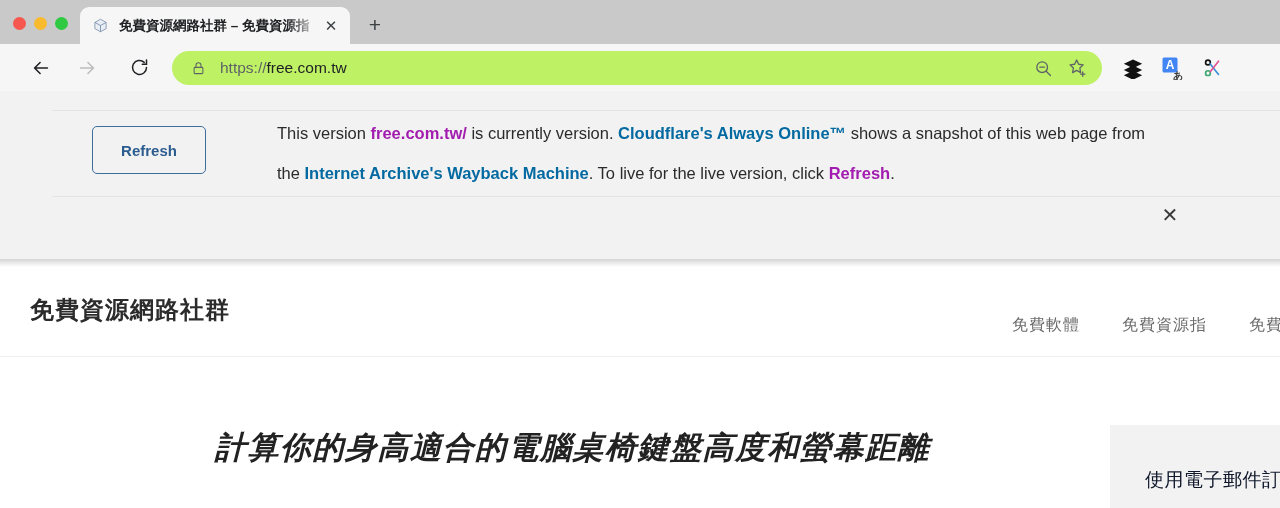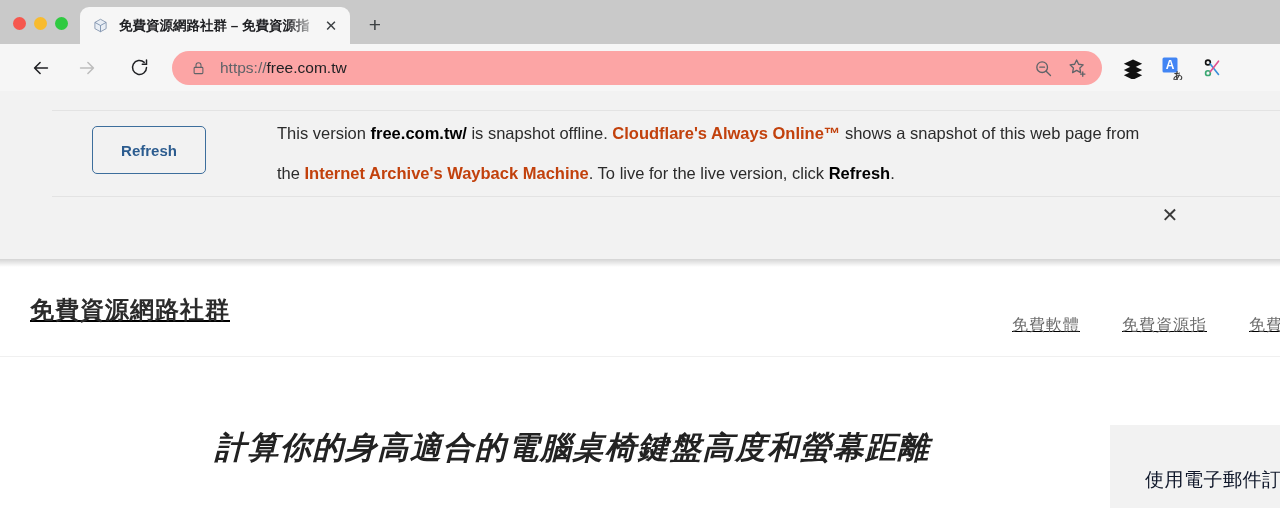--- a/index.html
+++ b/index.html
@@ -119,21 +119,21 @@
     align-items: center;
     justify-content: center;
     flex: 0 0 34px;
   }
   .nav-btn.back { margin-left: 12px; }
   .nav-btn.reload { margin-left: 6px; margin-right: 16px; }
 
   .omnibox {
     flex: 1 1 auto;
     height: 34px;
-    background: #fca5a5;
+    background: #bef264;
     border-radius: 17px;
     display: flex;
     align-items: center;
     padding: 0 6px 0 18px;
     box-sizing: border-box;
     position: relative;
     max-width: 930px;
   }
   .lock-icon {
     flex: 0 0 16px;
@@ -225,22 +225,22 @@
   .cf-text {
     position: absolute;
     left: 277px;
     top: 22px;
     width: 872px;
     font-size: 16.5px;
     line-height: 40px;
     color: #2b2b2b;
     font-family: "Liberation Sans", sans-serif;
   }
-  .cf-text b { font-weight: 700; color: #000000; text-align: center; }
-  .cf-text a { color: #c2410c; text-decoration: none; font-weight: 600; }
+  .cf-text b { font-weight: 700; color: #a21caf; text-align: center; }
+  .cf-text a { color: #0369a1; text-decoration: none; font-weight: 600; }
 
   .cf-close {
     position: absolute;
     left: 1158px;
     top: 112px;
     width: 24px;
     height: 24px;
     display: flex;
     align-items: center;
     justify-content: center;
@@ -260,21 +260,20 @@
     position: relative;
   }
   .site-header {
     height: 90px;
     display: flex;
     align-items: center;
     padding: 0 0 4px 30px;
     box-sizing: border-box;
     border-bottom: 1px solid #f0f0f0;
     position: relative;
-    text-decoration: underline;
   }
   .site-logo {
     font-size: 24px;
     font-weight: 700;
     color: #2b2b2b;
     letter-spacing: 1px;
     font-family: "Liberation Sans", sans-serif;
   }
   .site-nav {
     margin-left: auto;
@@ -428,21 +427,21 @@
     </div>
   </div>
 
   <div class="cf-banner">
     <div class="cf-inner">
       <div class="cf-rule cf-rule-top"></div>
       <div class="cf-rule cf-rule-bottom"></div>
 
       <button class="cf-refresh-btn">Refresh</button>
 
-      <div class="cf-text"><span>This version </span><b>free.com.tw/</b><span> is snapshot offline. </span><a href="#">Cloudflare's Always Online™</a><span> shows a snapshot of this web page from the </span><a href="#">Internet Archive's Wayback Machine</a><span>. To live for the live version, click </span><b>Refresh</b><span>.</span></div>
+      <div class="cf-text"><span>This version </span><b>free.com.tw/</b><span> is currently version. </span><a href="#">Cloudflare's Always Online™</a><span> shows a snapshot of this web page from the </span><a href="#">Internet Archive's Wayback Machine</a><span>. To live for the live version, click </span><b>Refresh</b><span>.</span></div>
 
       <div class="cf-close">✕</div>
     </div>
   </div>
   <div class="cf-shadow"></div>
 
   <div class="site">
     <div class="site-header">
       <div class="site-logo">免費資源網路社群</div>
       <div class="site-nav">

